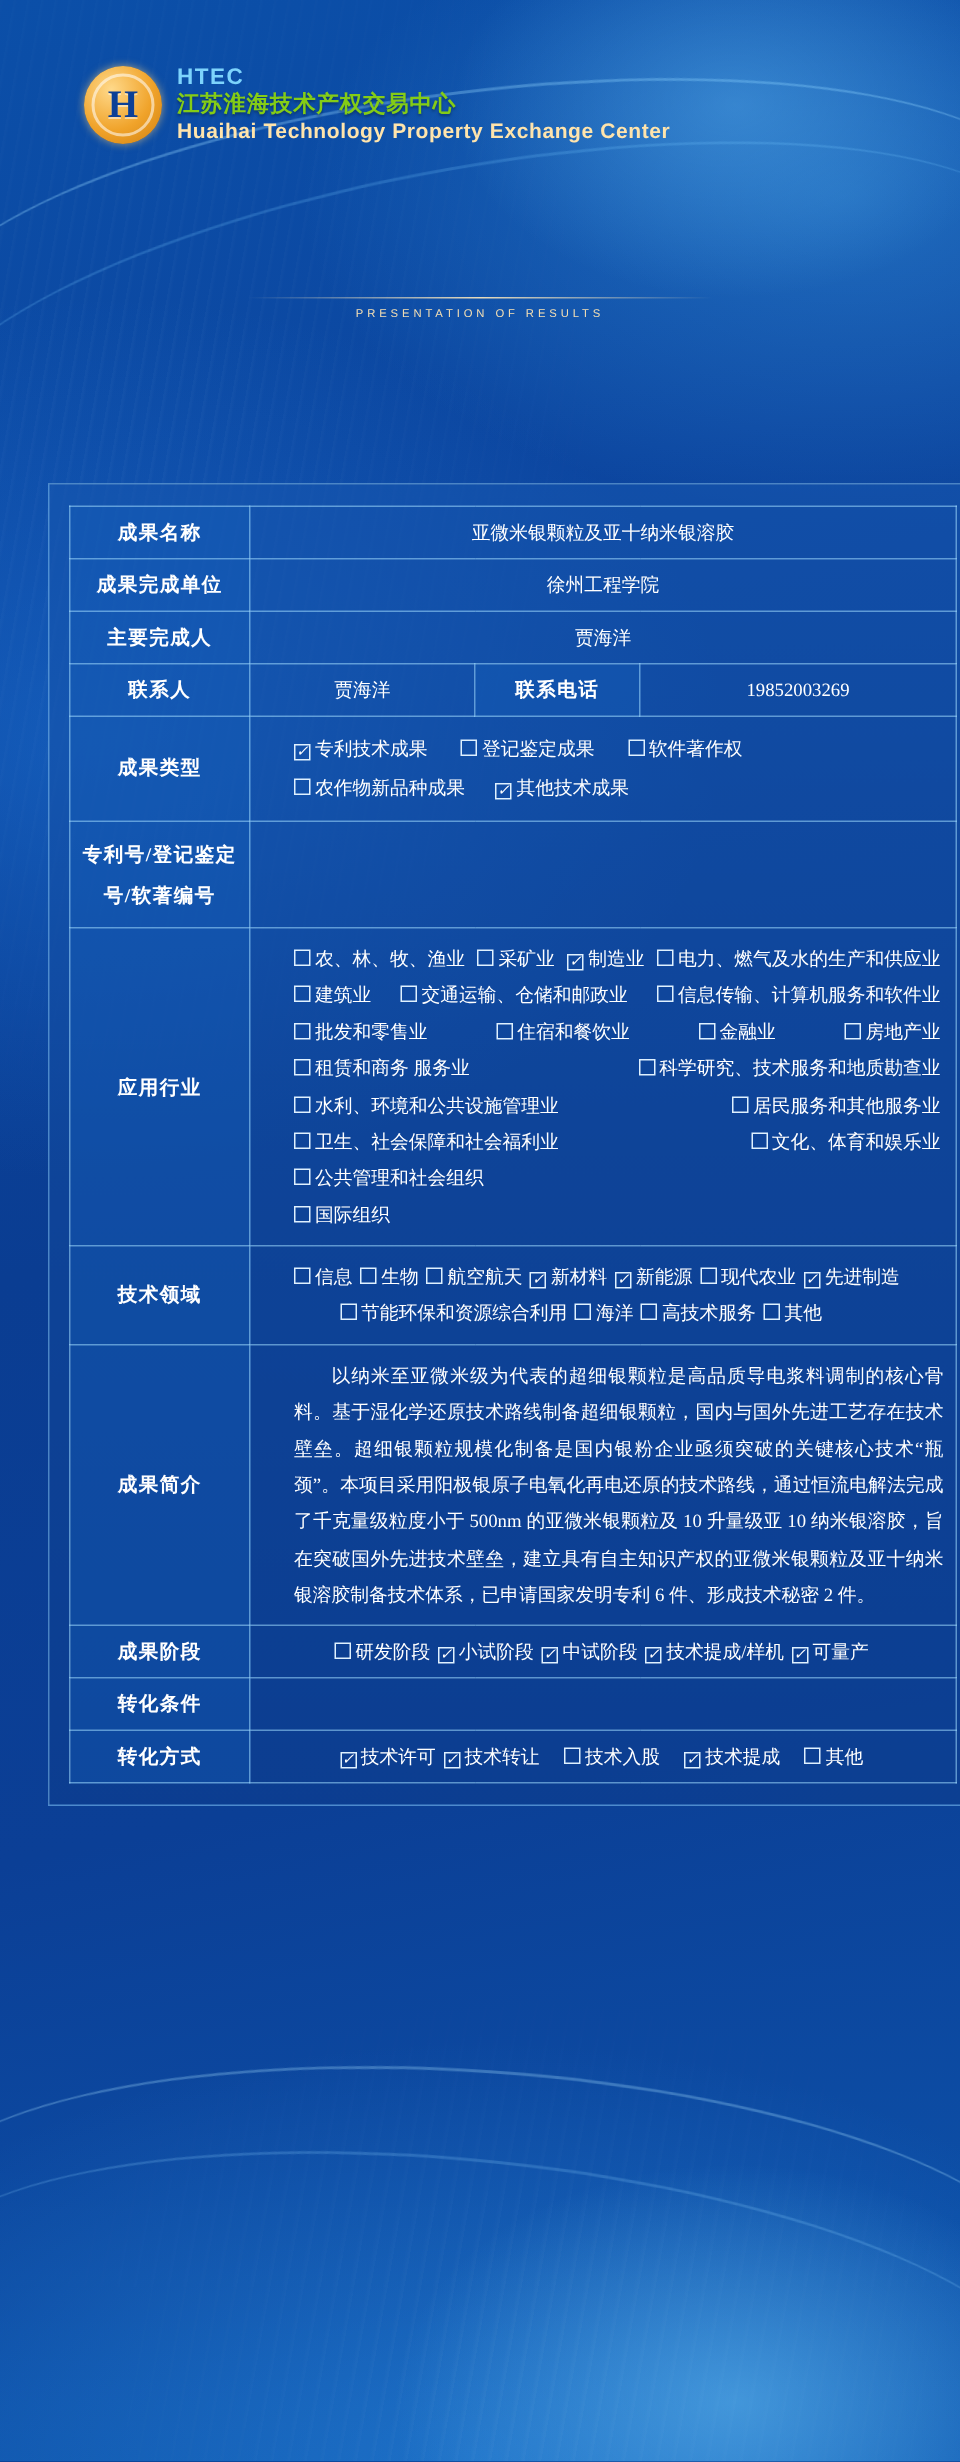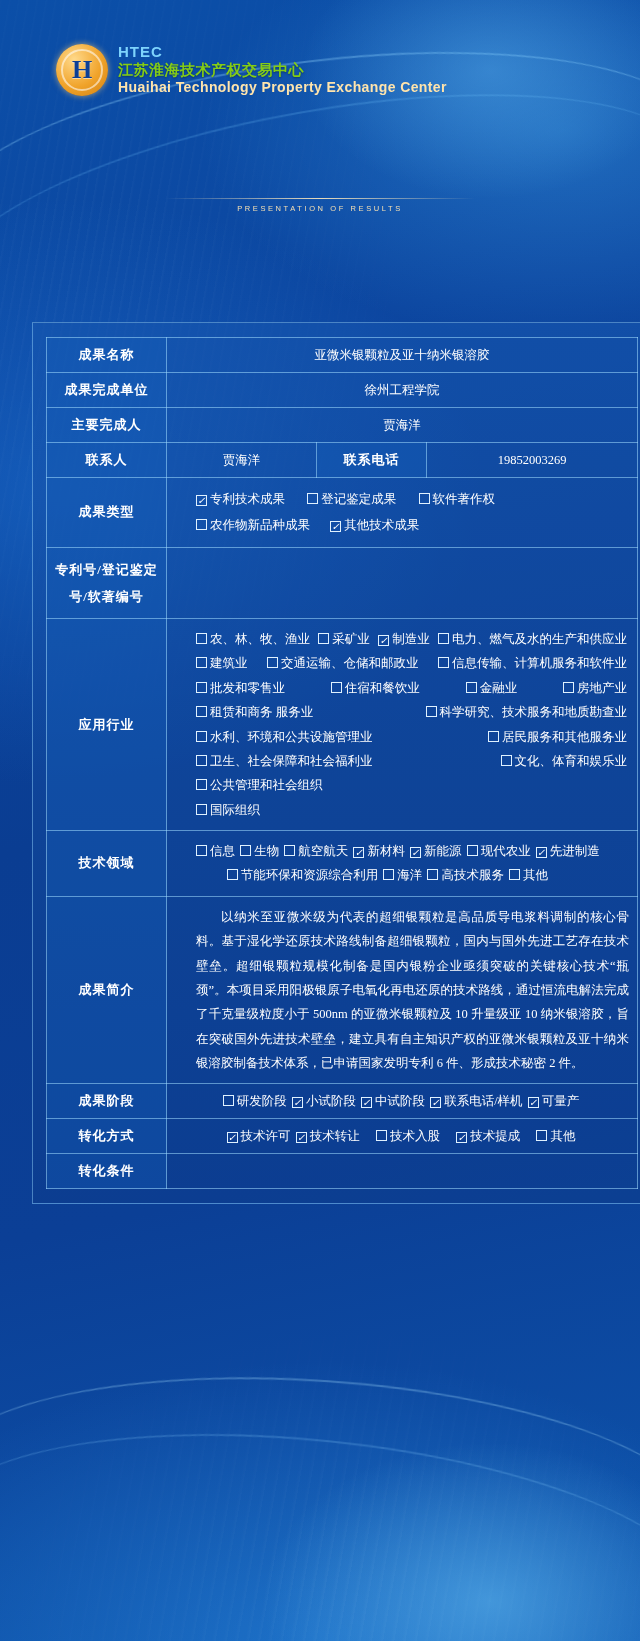--- a/index.html
+++ b/index.html
@@ -277,42 +277,42 @@
     </td>
   </tr>
 
   <tr>
     <td class="lbl">成果阶段</td>
     <td class="val" colspan="3">
       <div class="nowrapctr">
         <span class="cb"><i class="box"></i><span>研发阶段</span></span>
         <span class="cb"><i class="box on"></i><span>小试阶段</span></span>
         <span class="cb"><i class="box on"></i><span>中试阶段</span></span>
-        <span class="cb"><i class="box on"></i><span>联系电话/样机</span></span>
+        <span class="cb"><i class="box on"></i><span>技术提成/样机</span></span>
         <span class="cb"><i class="box on"></i><span>可量产</span></span>
       </div>
     </td>
+  </tr>
+
+  <tr>
+    <td class="lbl">转化条件</td>
+    <td class="val" colspan="3" style="height:34px"></td>
   </tr>
 
   <tr>
     <td class="lbl">转化方式</td>
     <td class="val" colspan="3">
       <div class="nowrapctr">
         <span class="cb"><i class="box on"></i><span>技术许可</span></span>
         <span class="cb"><i class="box on"></i><span>技术转让</span></span>
         <span style="display:inline-block;width:8px"></span>
         <span class="cb"><i class="box"></i><span>技术入股</span></span>
         <span style="display:inline-block;width:8px"></span>
         <span class="cb"><i class="box on"></i><span>技术提成</span></span>
         <span style="display:inline-block;width:8px"></span>
         <span class="cb"><i class="box"></i><span>其他</span></span>
       </div>
     </td>
   </tr>
 
-  <tr>
-    <td class="lbl">转化条件</td>
-    <td class="val" colspan="3" style="height:34px"></td>
-  </tr>
-
 </tbody>
     </table>
 </div>
 
 </body></html>

